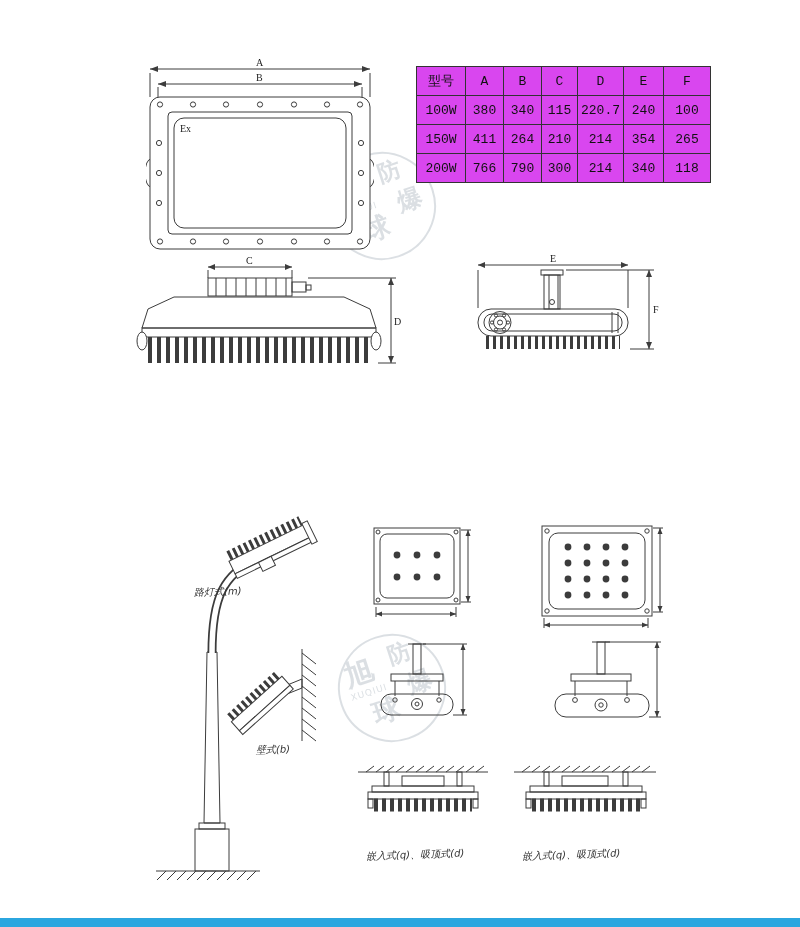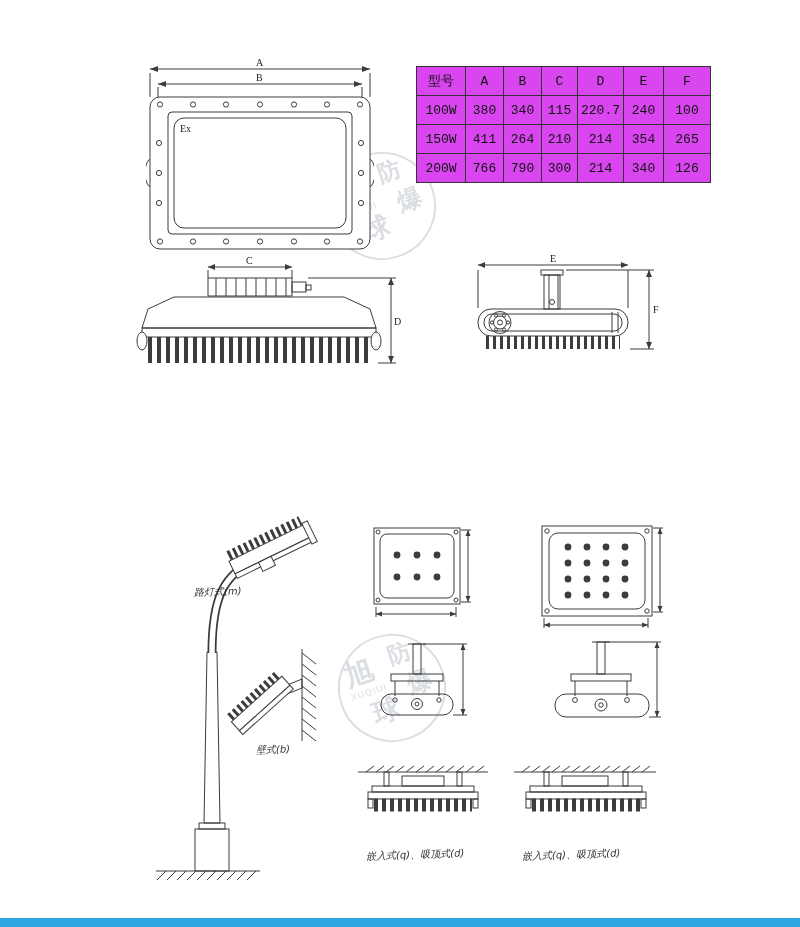--- a/index.html
+++ b/index.html
@@ -124,21 +124,21 @@
       <td>354</td>
       <td>265</td>
     </tr>
     <tr>
       <td>200W</td>
       <td>766</td>
       <td>790</td>
       <td>300</td>
       <td>214</td>
       <td>340</td>
-      <td>126</td>
+      <td>118</td>
     </tr>
   </tbody>
     </table>
 
   <svg class="abs" style="left:136px;top:254px" width="268" height="150" viewBox="0 0 268 150">
     <g class="ln">
       <line x1="72" y1="16" x2="72" y2="24"></line>
         <line x1="156" y1="16" x2="156" y2="24"></line>
       <line x1="72" y1="13" x2="156" y2="13"></line>
       <path class="fil" d="M72 13 l7 -3 v6 z"></path>

